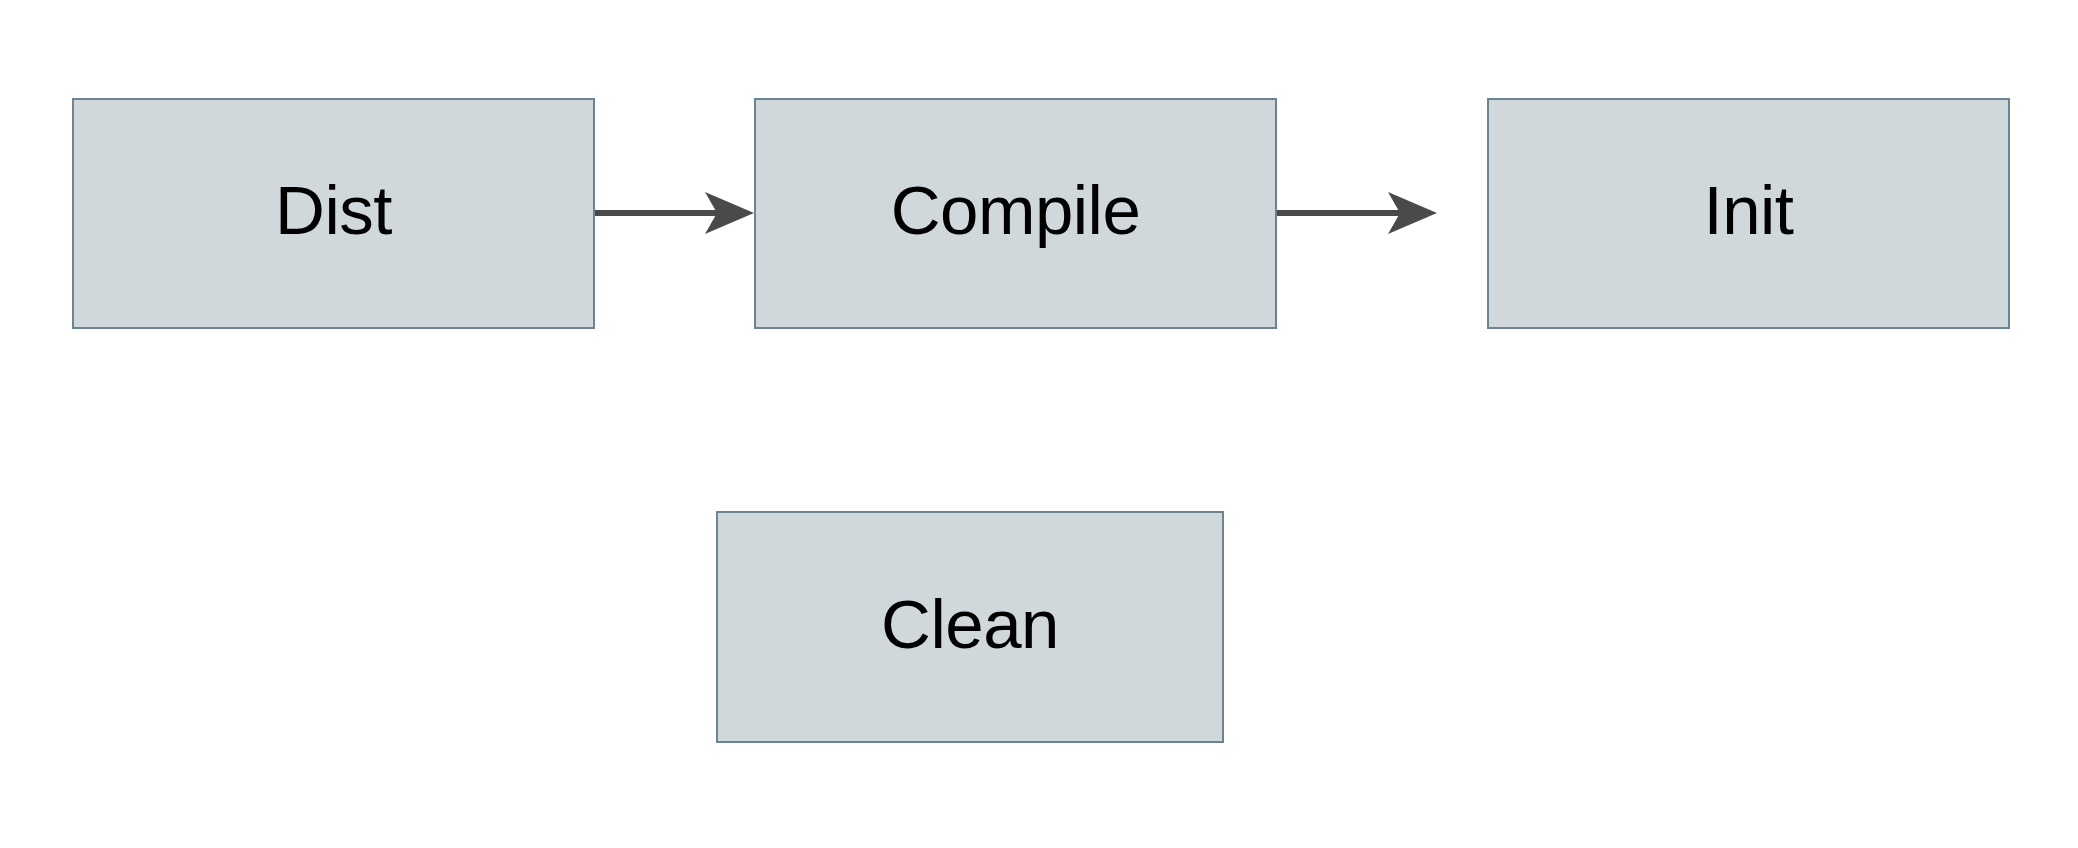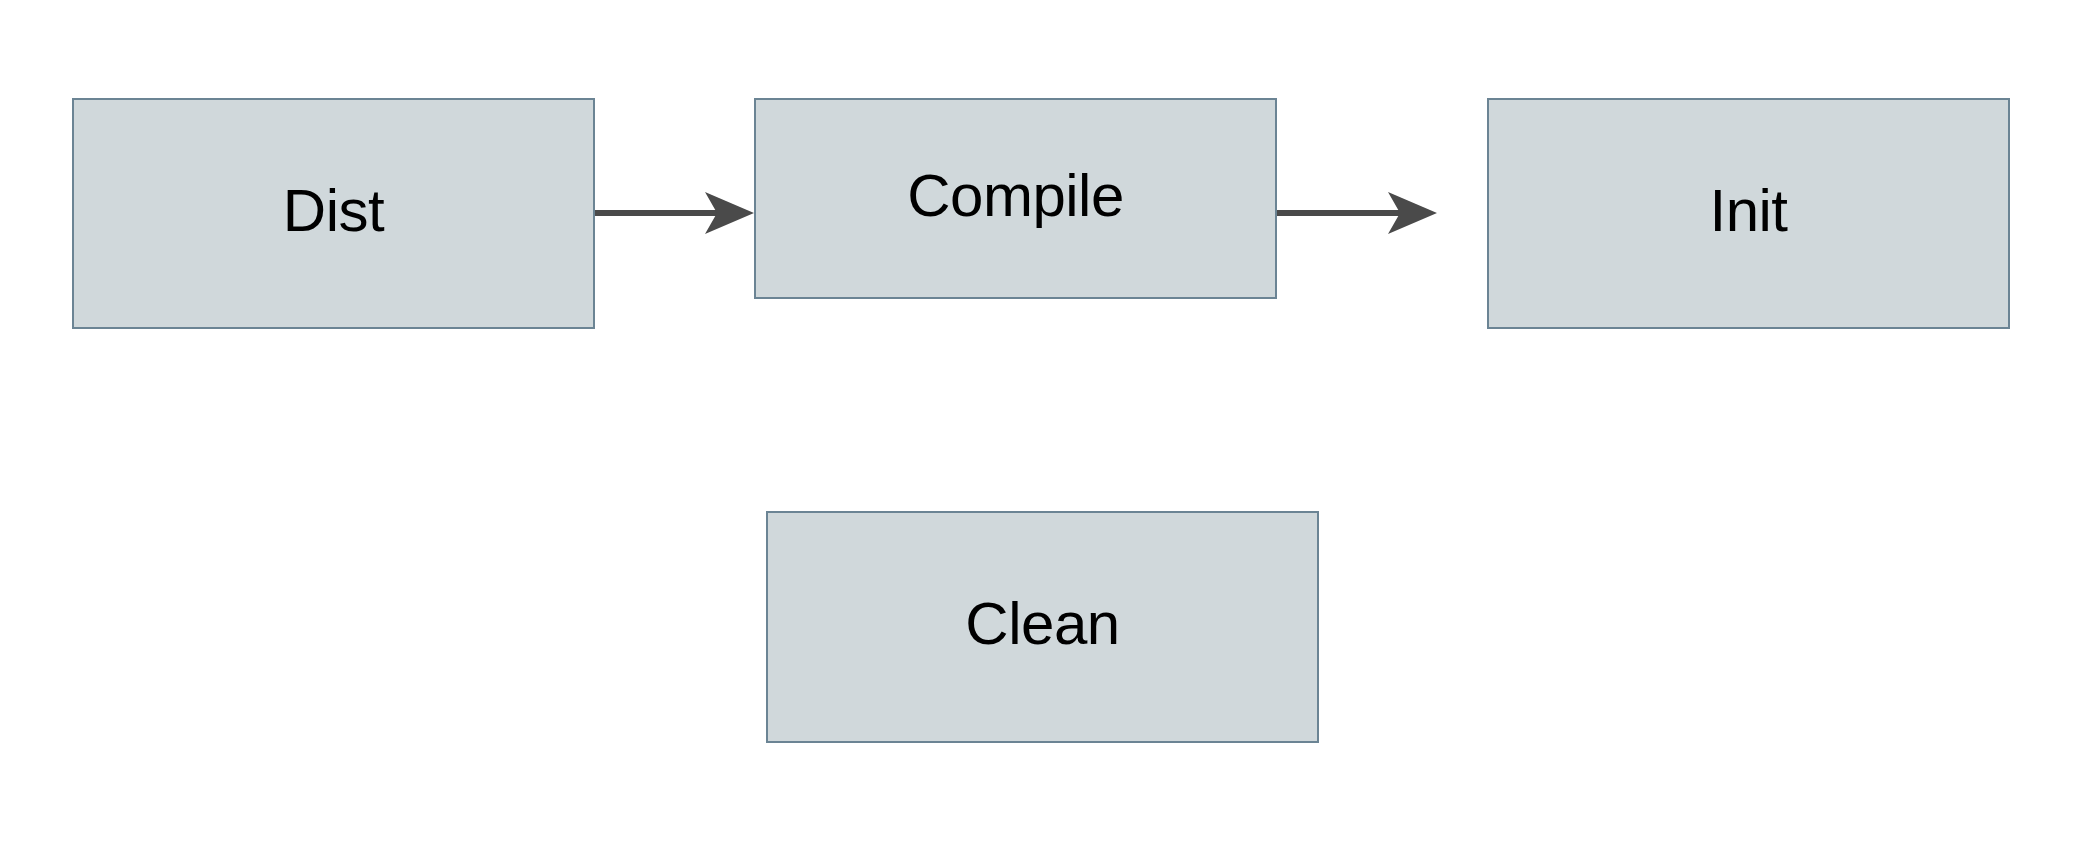--- a/index.html
+++ b/index.html
@@ -22,41 +22,41 @@
     position: absolute;
     box-sizing: border-box;
     display: flex;
     align-items: center;
     justify-content: center;
     background: #d0d8db;
     border: 2px solid #6b8494;
   }
   .node-label {
     font-family: "Liberation Sans", sans-serif;
-    font-size: 60px;
+    font-size: 69px;
     font-weight: 400;
     line-height: 1;
     color: #000000;
     letter-spacing: -0.5px;
     white-space: nowrap;
     position: relative;
     top: -3px;
   }
   .edge-layer {
     position: absolute;
     left: 0;
     top: 0;
     width: 2078px;
     height: 848px;
     pointer-events: none;
   }
   #node-dist   { left: 72px;   top: 98px;  width: 523px; height: 231px; }
-  #node-compile{ left: 754px;  top: 98px;  width: 523px; height: 201px; }
+  #node-compile{ left: 754px;  top: 98px;  width: 523px; height: 231px; }
   #node-init   { left: 1487px; top: 98px;  width: 523px; height: 231px; }
-  #node-clean  { left: 766px;  top: 511px; width: 553px; height: 232px; }
+  #node-clean  { left: 716px;  top: 511px; width: 508px; height: 232px; }
 </style>
 </head>
 <body>
 
 <div id="canvas">
 
   <svg class="edge-layer" width="2078" height="848" viewBox="0 0 2078 848" xmlns="http://www.w3.org/2000/svg">
 
     <g>
       <line x1="595" y1="213" x2="728" y2="213" stroke="#4a4a4a" stroke-width="6"></line>

